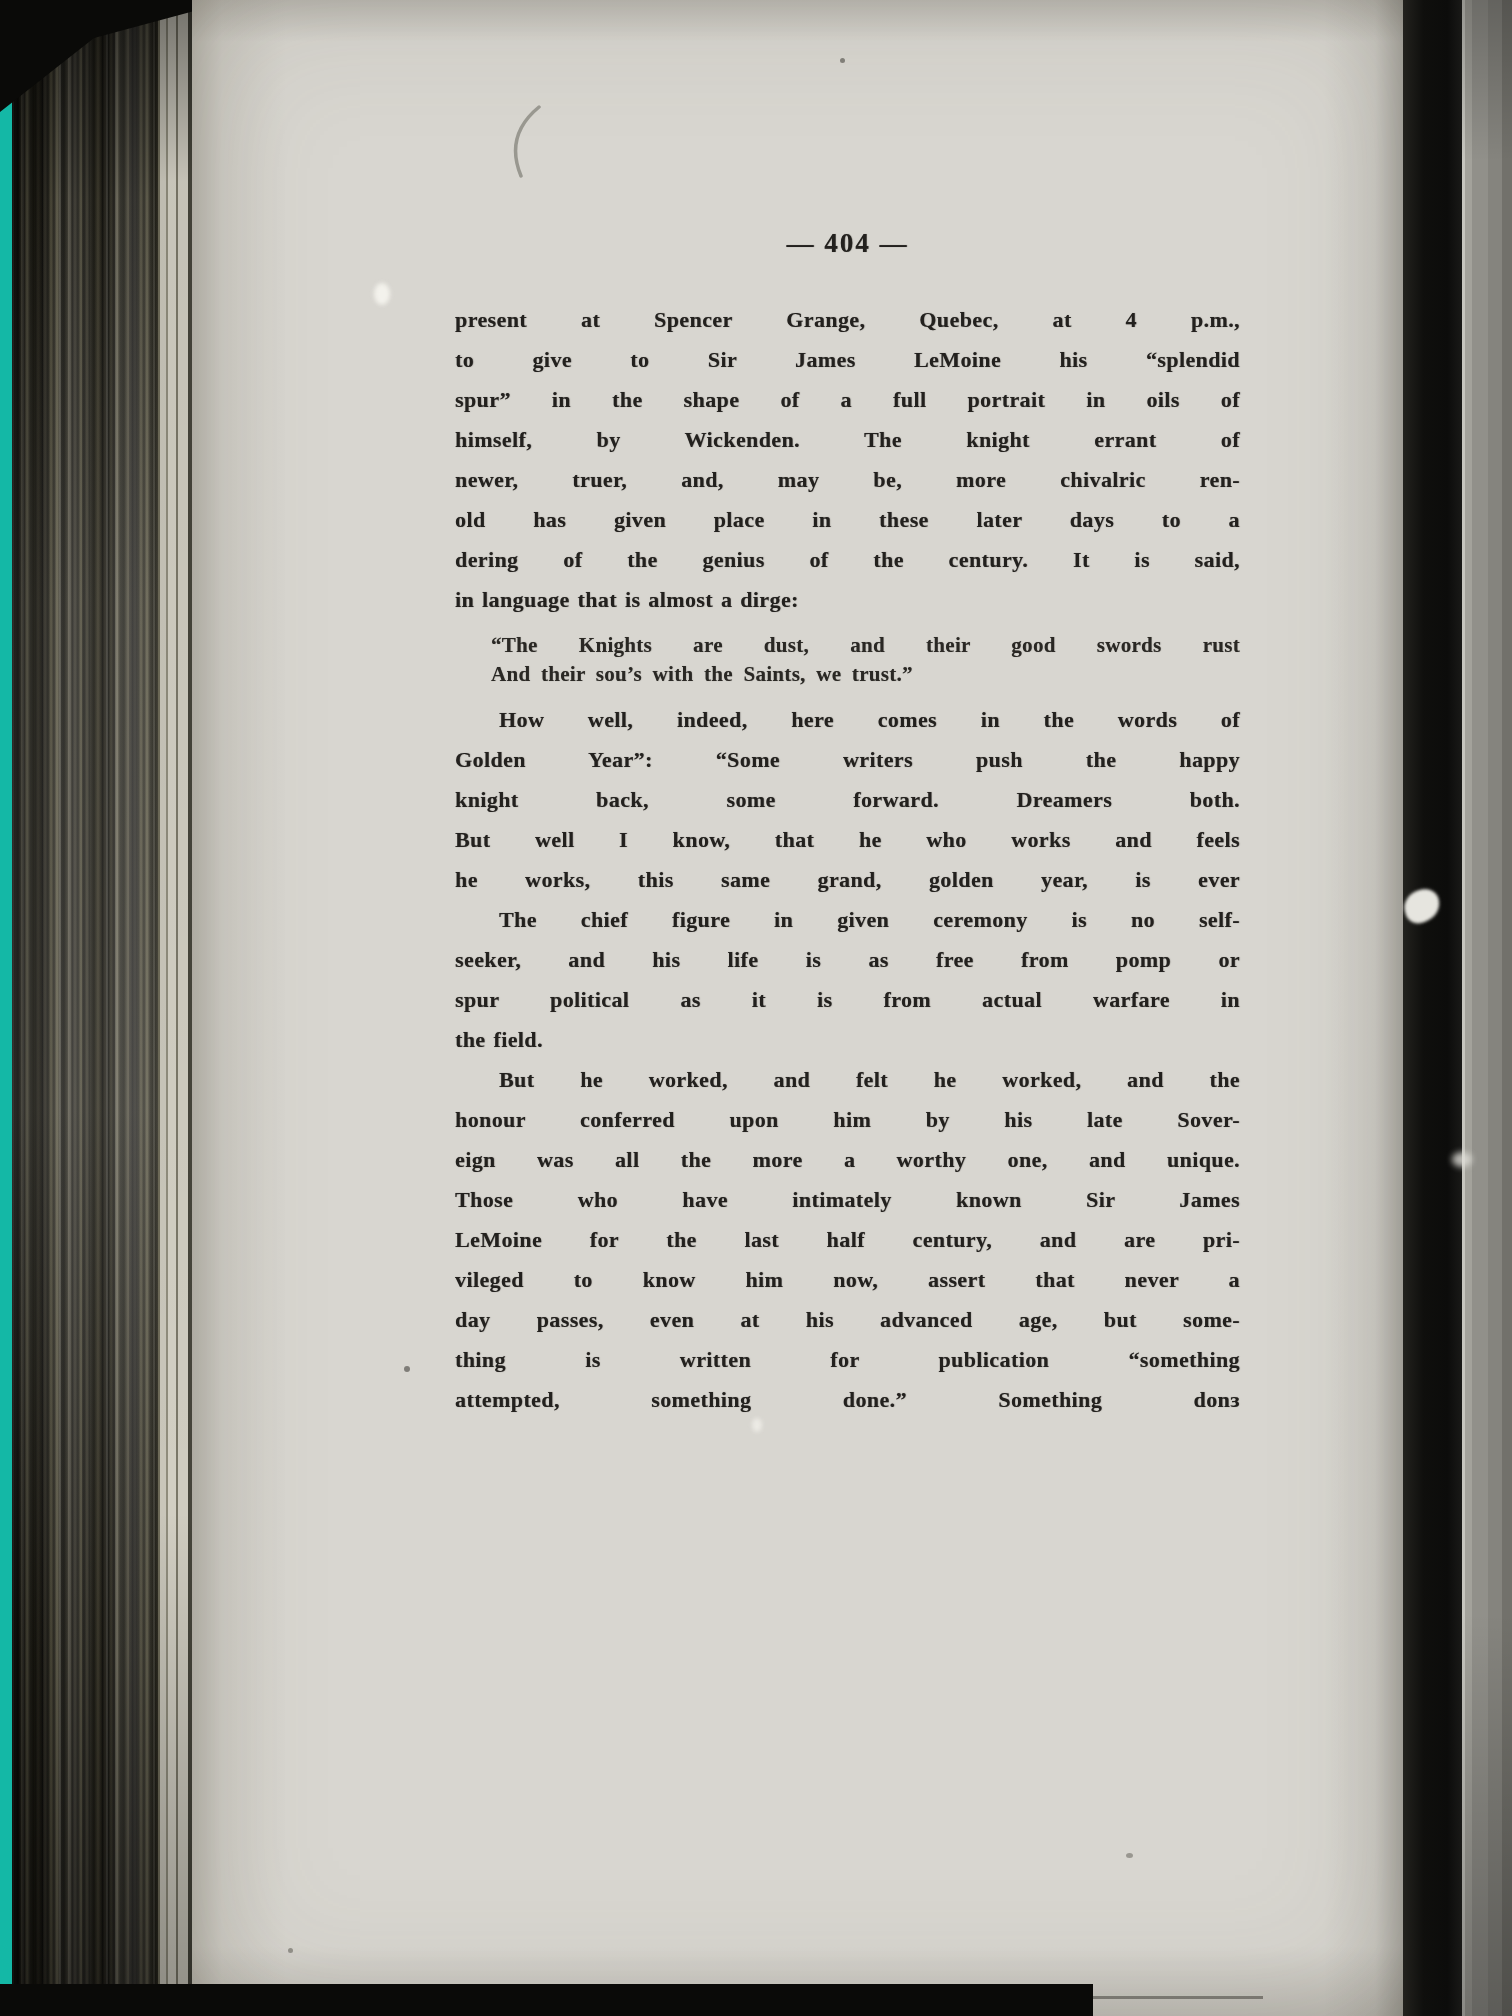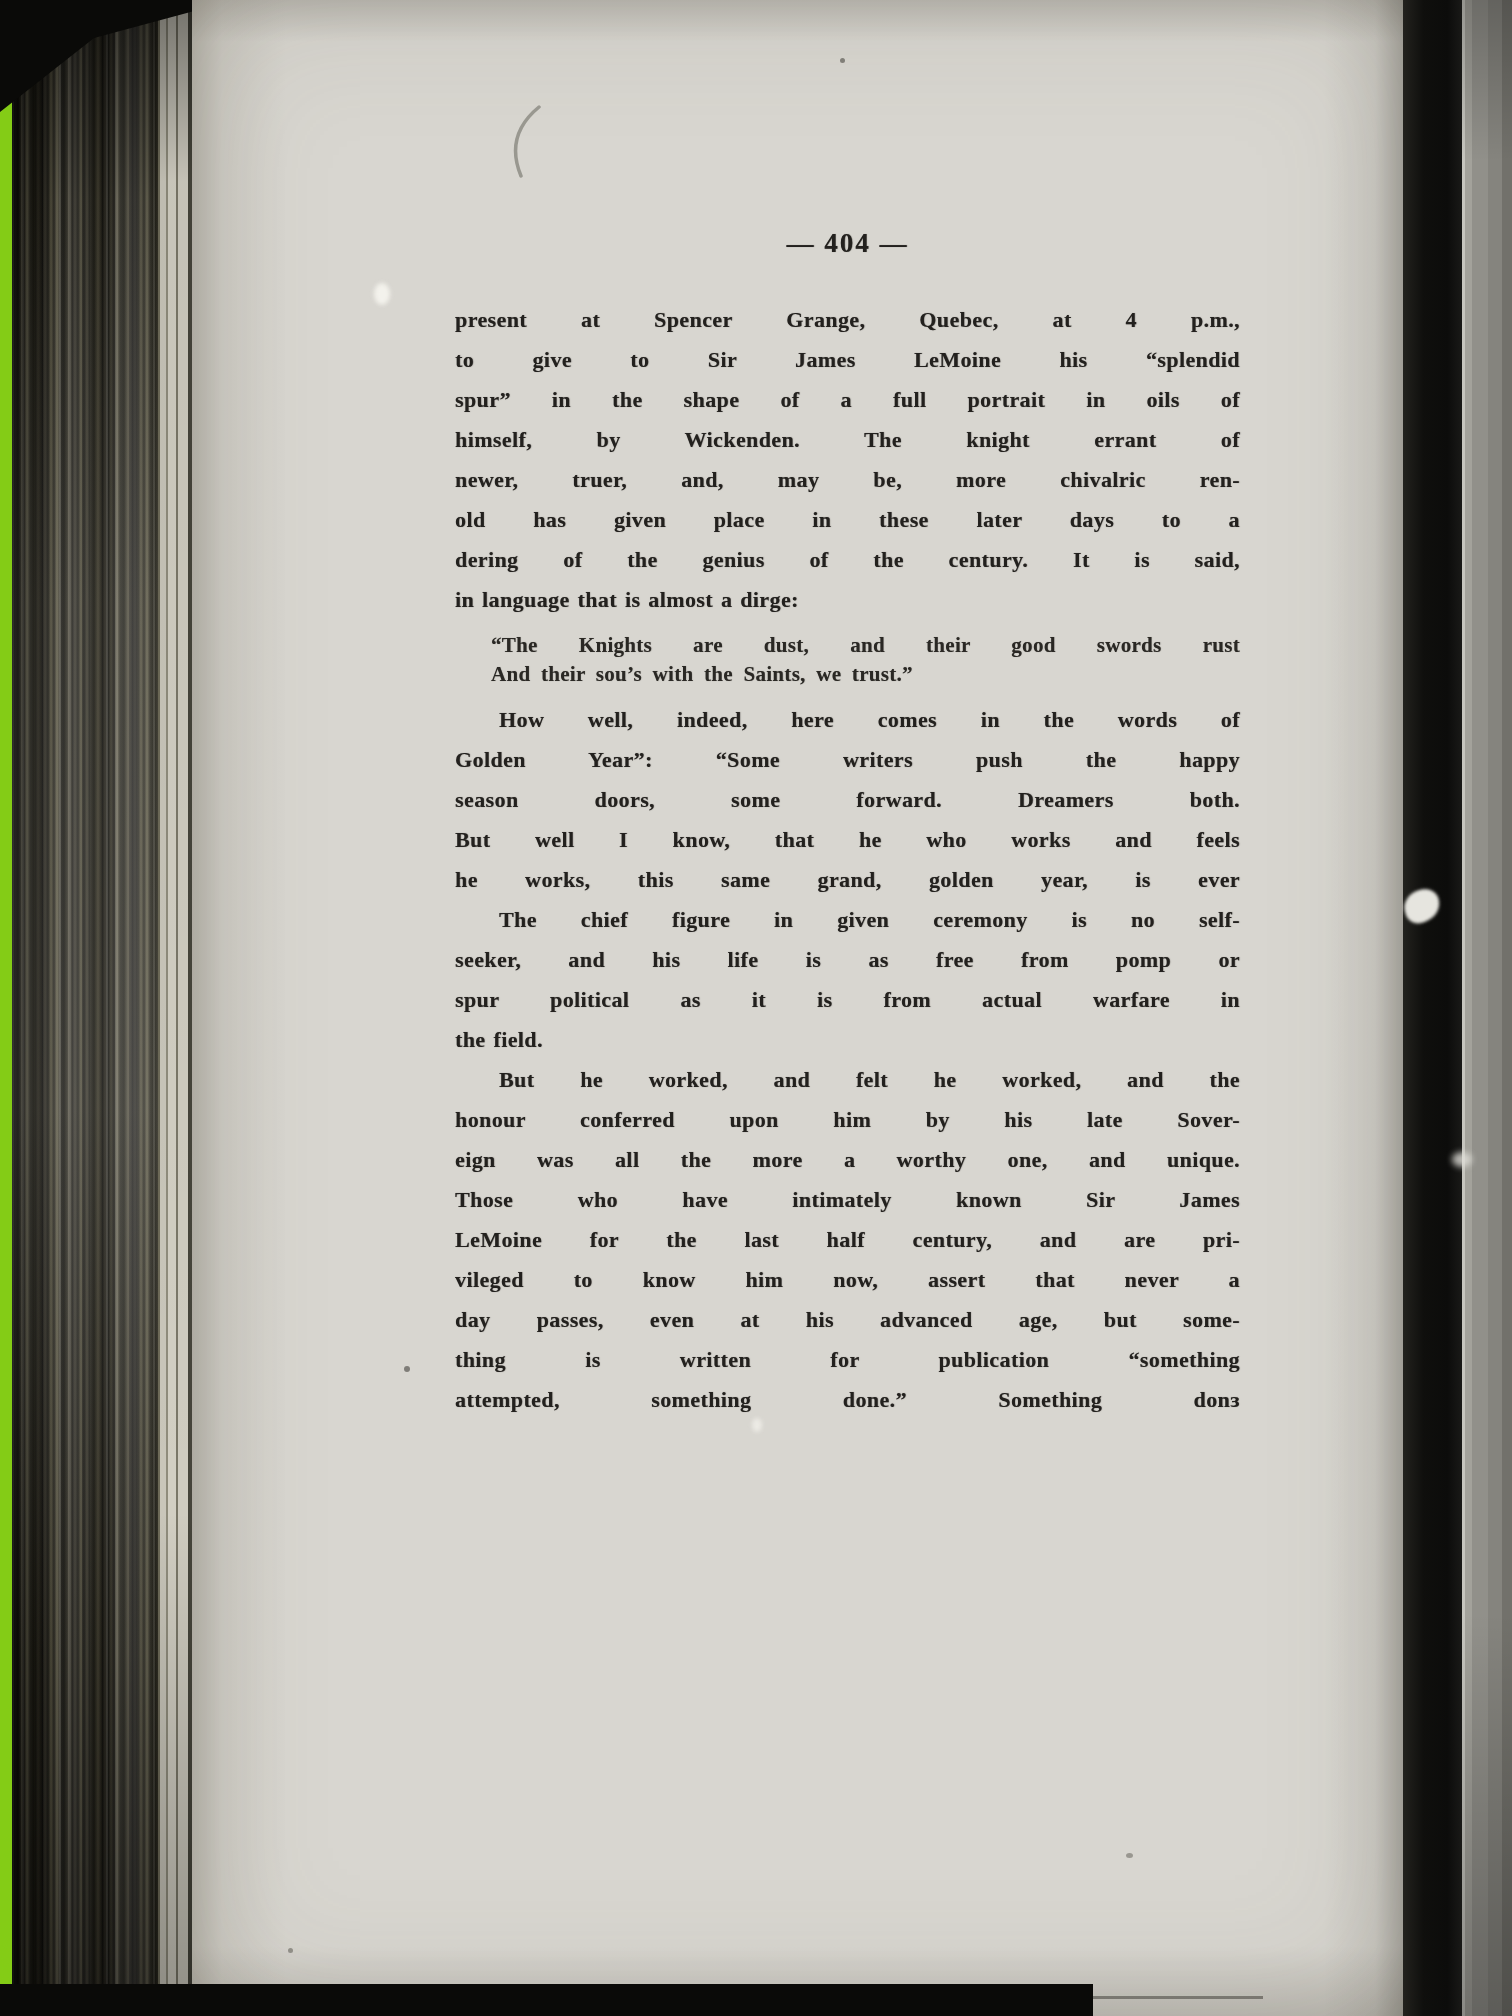--- a/index.html
+++ b/index.html
@@ -4,21 +4,21 @@
 <style>
   html, body {
     margin: 0; padding: 0;
     width: 1512px; height: 2016px;
     background: #0b0b09;
     overflow: hidden;
   }
   #scan {
     position: relative;
     width: 1512px; height: 2016px;
-    background: #84cc16;
+    background: #14b8a6;
     font-family: "Liberation Serif", "DejaVu Serif", serif;
   }
 
   
   #spine-pages {
     position: absolute; left: 12px; top: 0;
     width: 148px; height: 2016px;
     background:
       linear-gradient(180deg, rgba(0,0,0,0.55) 0%, rgba(0,0,0,0.10) 10%, rgba(255,255,255,0.07) 30%, rgba(255,255,255,0.10) 55%, rgba(0,0,0,0.12) 82%, rgba(0,0,0,0.45) 100%),
       linear-gradient(90deg, rgba(0,0,0,0.60) 0%, rgba(0,0,0,0.15) 18%, rgba(255,255,255,0.10) 42%, rgba(0,0,0,0.18) 62%, rgba(255,255,255,0.16) 80%, rgba(40,38,28,0.25) 100%),
@@ -189,21 +189,21 @@
           <div class="body-line">dering of the genius of the century. It is said,</div>
           <div class="body-line endline">in language that is almost a dirge:</div>
         </div>
         <div class="verse">
           <div class="verse-line">“The Knights are dust, and their good swords rust</div>
           <div class="verse-line endline">And their sou’s with the Saints, we trust.”</div>
         </div>
         <div class="para">
           <div class="body-line indent">How well, indeed, here comes in the words of</div>
           <div class="body-line">Golden Year”: “Some writers push the happy</div>
-          <div class="body-line">season doors, some forward.  Dreamers both.</div>
+          <div class="body-line">knight back, some forward.  Dreamers both.</div>
           <div class="body-line">But well I know, that he who works and feels</div>
           <div class="body-line">he works, this same grand, golden year, is ever</div>
         </div>
         <div class="para">
           <div class="body-line indent">The chief figure in given ceremony is no self-</div>
           <div class="body-line">seeker, and his life is as free from pomp or</div>
           <div class="body-line">spur political as it is from actual warfare in</div>
           <div class="body-line endline">the field.</div>
         </div>
         <div class="para">

